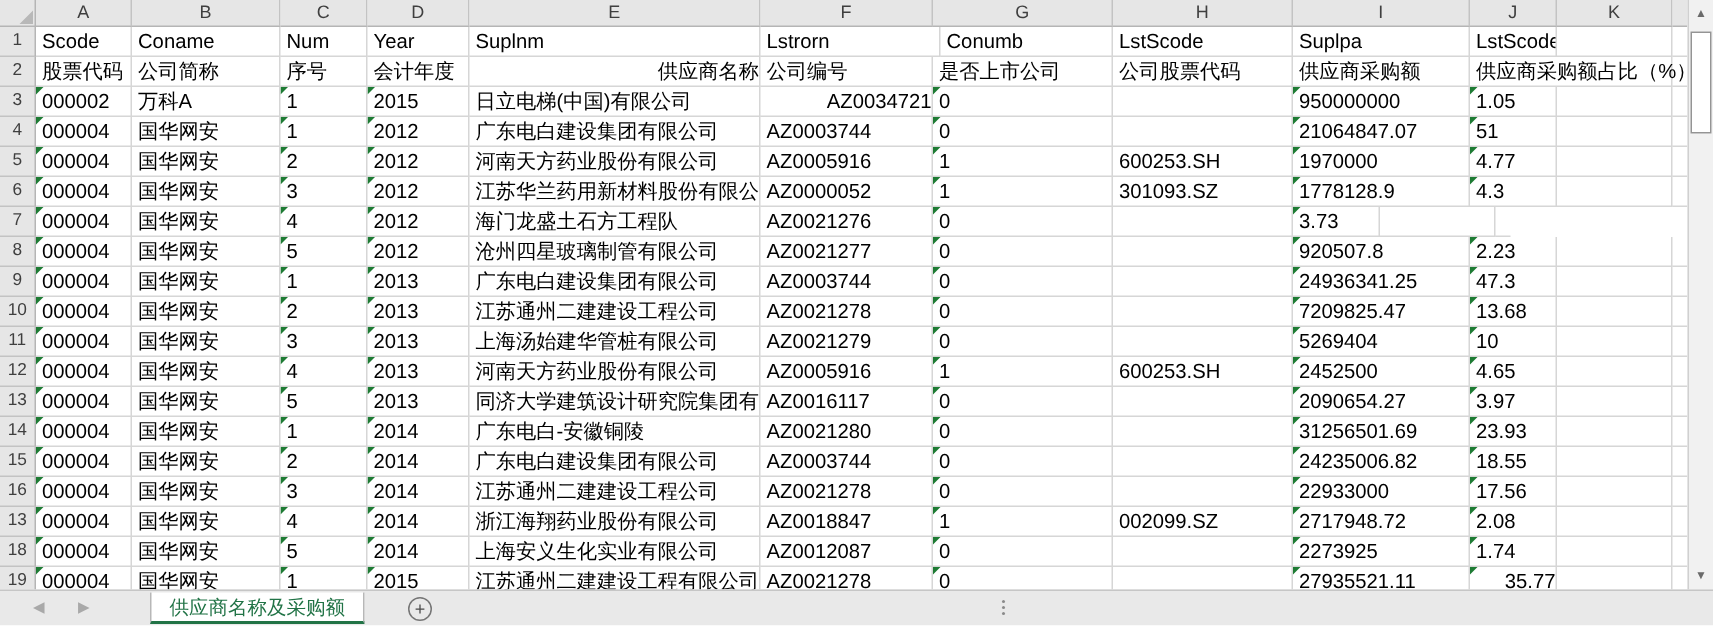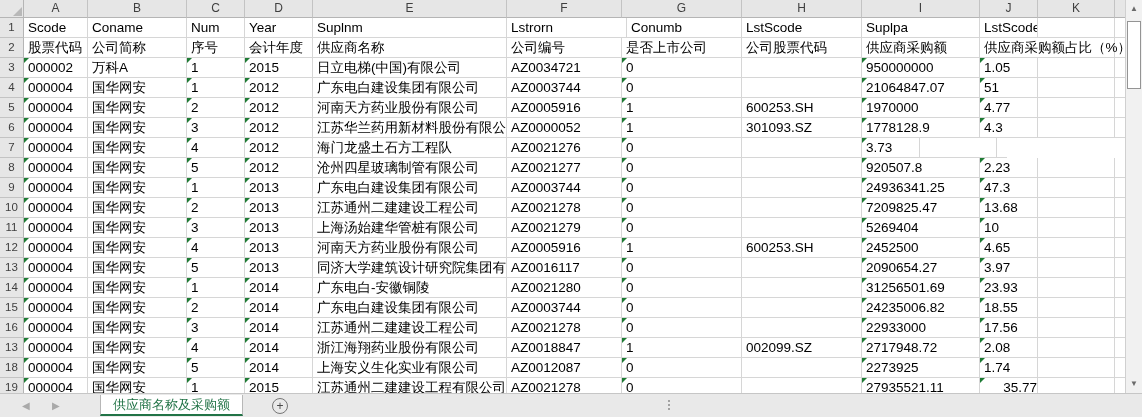--- a/index.html
+++ b/index.html
@@ -88,37 +88,37 @@
           <div class="cell" style="width: 58px;">LstScode</div>
           <div class="cell" style="width: 77px;"></div>
           <div class="cell sliver" style="width: 10px;"></div>
         </div>
         <div class="row">
           <div class="row-hdr">2</div>
           <div class="cell" style="width: 64px;">股票代码</div>
           <div class="cell" style="width: 99px;">公司简称</div>
           <div class="cell" style="width: 58px;">序号</div>
           <div class="cell" style="width: 68px;">会计年度</div>
-          <div class="cell" style="width: 194px;">供应商名称</div>
+          <div class="cell" style="width: 194px; text-align: right;">供应商名称</div>
           <div class="cell" style="width: 115px;">公司编号</div>
           <div class="cell" style="width: 120px;">是否上市公司</div>
           <div class="cell" style="width: 120px;">公司股票代码</div>
           <div class="cell" style="width: 118px;">供应商采购额</div>
           <div class="cell spill" style="width: 58px;">供应商采购额占比（%）</div>
           <div class="cell" style="width: 77px;"></div>
           <div class="cell sliver" style="width: 10px;"></div>
         </div>
         <div class="row">
           <div class="row-hdr">3</div>
           <div class="cell" style="width: 64px;"><span class="ind"></span>000002</div>
           <div class="cell" style="width: 99px;">万科A</div>
           <div class="cell" style="width: 58px;"><span class="ind"></span>1</div>
           <div class="cell" style="width: 68px;"><span class="ind"></span>2015</div>
           <div class="cell" style="width: 194px;">日立电梯(中国)有限公司</div>
-          <div class="cell" style="width: 115px;">AZ0034721</div>
+          <div class="cell" style="width: 115px; text-align: right;">AZ0034721</div>
           <div class="cell" style="width: 120px;"><span class="ind"></span>0</div>
           <div class="cell" style="width: 120px;"></div>
           <div class="cell" style="width: 118px;"><span class="ind"></span>950000000</div>
           <div class="cell" style="width: 58px;"><span class="ind"></span>1.05</div>
           <div class="cell" style="width: 77px;"></div>
           <div class="cell sliver" style="width: 10px;"></div>
         </div>
         <div class="row">
           <div class="row-hdr">4</div>
           <div class="cell" style="width: 64px;"><span class="ind"></span>000004</div>

